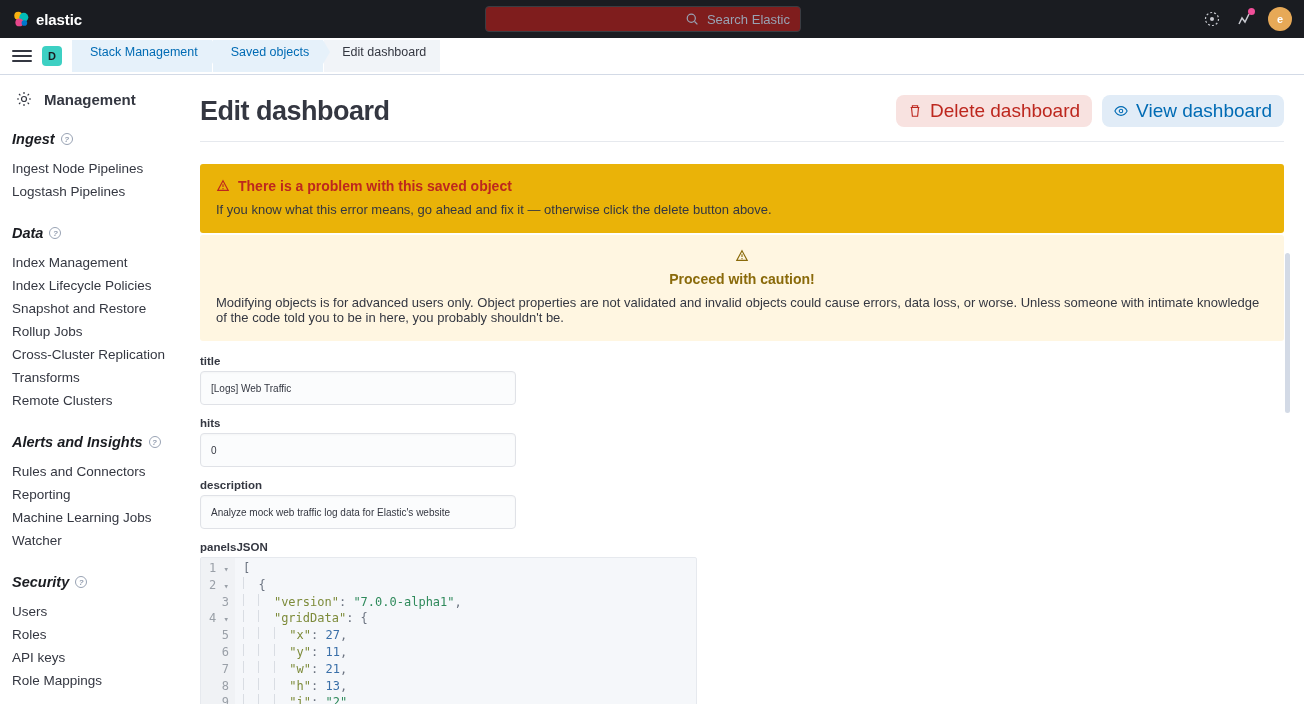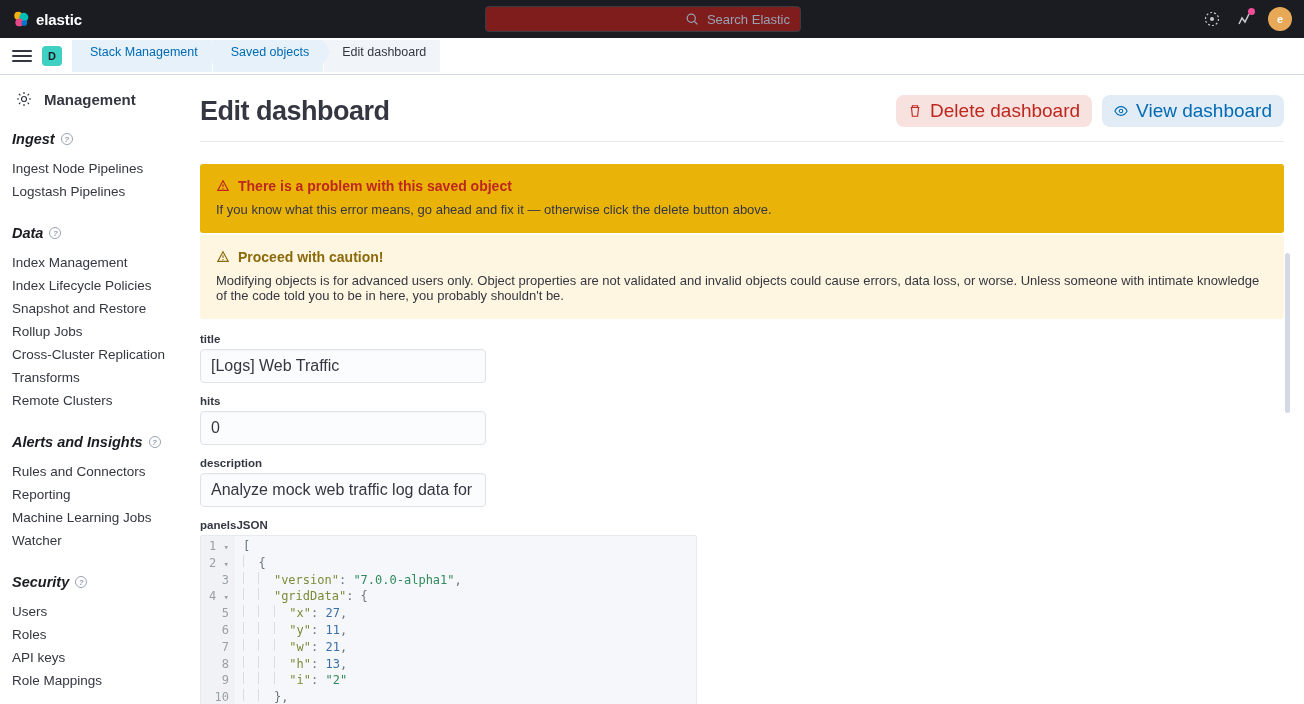--- a/index.html
+++ b/index.html
@@ -49,27 +49,27 @@
 .btn-danger { background: #f8e2e0; color: #bd271e; }
 .btn-primary { background: #e1ecf7; color: #006bb4; }
 .divider { height: 1px; background: #e6e9ee; margin-bottom: 22px; }
 
 
 .callout { border-radius: 3px; border-left: 0; padding: 14px 16px 16px 16px; margin-bottom: 2px; }
 .callout.danger { background: #eab308; }
 .callout.warning { background: #fff6e1; }
 .callout-title { font-weight: 700; font-size: 14px; display: flex; align-items: center; gap: 8px; margin-bottom: 8px; }
 .callout.danger .callout-title { color: #bd271e; }
-.callout.warning .callout-title { color: #8a6a0a; }
+.callout.warning .callout-title { color: #8a6a0a; flex-direction: column; }
 .callout-body { font-size: 13px; color: #343741; }
 
 
 .form-area { margin-top: 14px; }
 .field-label { font-size: 11.5px; font-weight: 600; color: #343741; margin-bottom: 4px; }
-.text-input { width: 286px; height: 34px; border: 1px solid #e0e2e7; background: #fbfcfd; border-radius: 4px; padding: 0 10px; font-size: 16px; color: #343741; margin-bottom: 12px; box-shadow: inset 0 1px 2px rgba(0,0,0,0.03); }
+.text-input { width: 316px; height: 34px; border: 1px solid #e0e2e7; background: #fbfcfd; border-radius: 4px; padding: 0 10px; font-size: 10px; color: #343741; margin-bottom: 12px; box-shadow: inset 0 1px 2px rgba(0,0,0,0.03); }
 
 
 .json-editor { background: #f5f7fa; border: 1px solid #e6e9ee; border-radius: 2px; font-family: Menlo, Consolas, monospace; font-size: 12px; display: flex; height: 172px; overflow: hidden; width: 497px; }
 .gutter { background: #f0f2f5; width: 34px; text-align: right; color: #9aa0a8; padding: 2px 6px 2px 0; line-height: 1.4; user-select: none; }
 .gutter .fold { color: #9aa0a8; font-size: 9px; margin-left: 2px; }
 .code { padding: 2px 8px; line-height: 1.4; white-space: pre; }
 .tok-key { color: #7d8b3a; }
 .tok-str { color: #2f8a5b; }
 .tok-num { color: #3a6fa8; }
 .tok-punc { color: #6b7380; }

